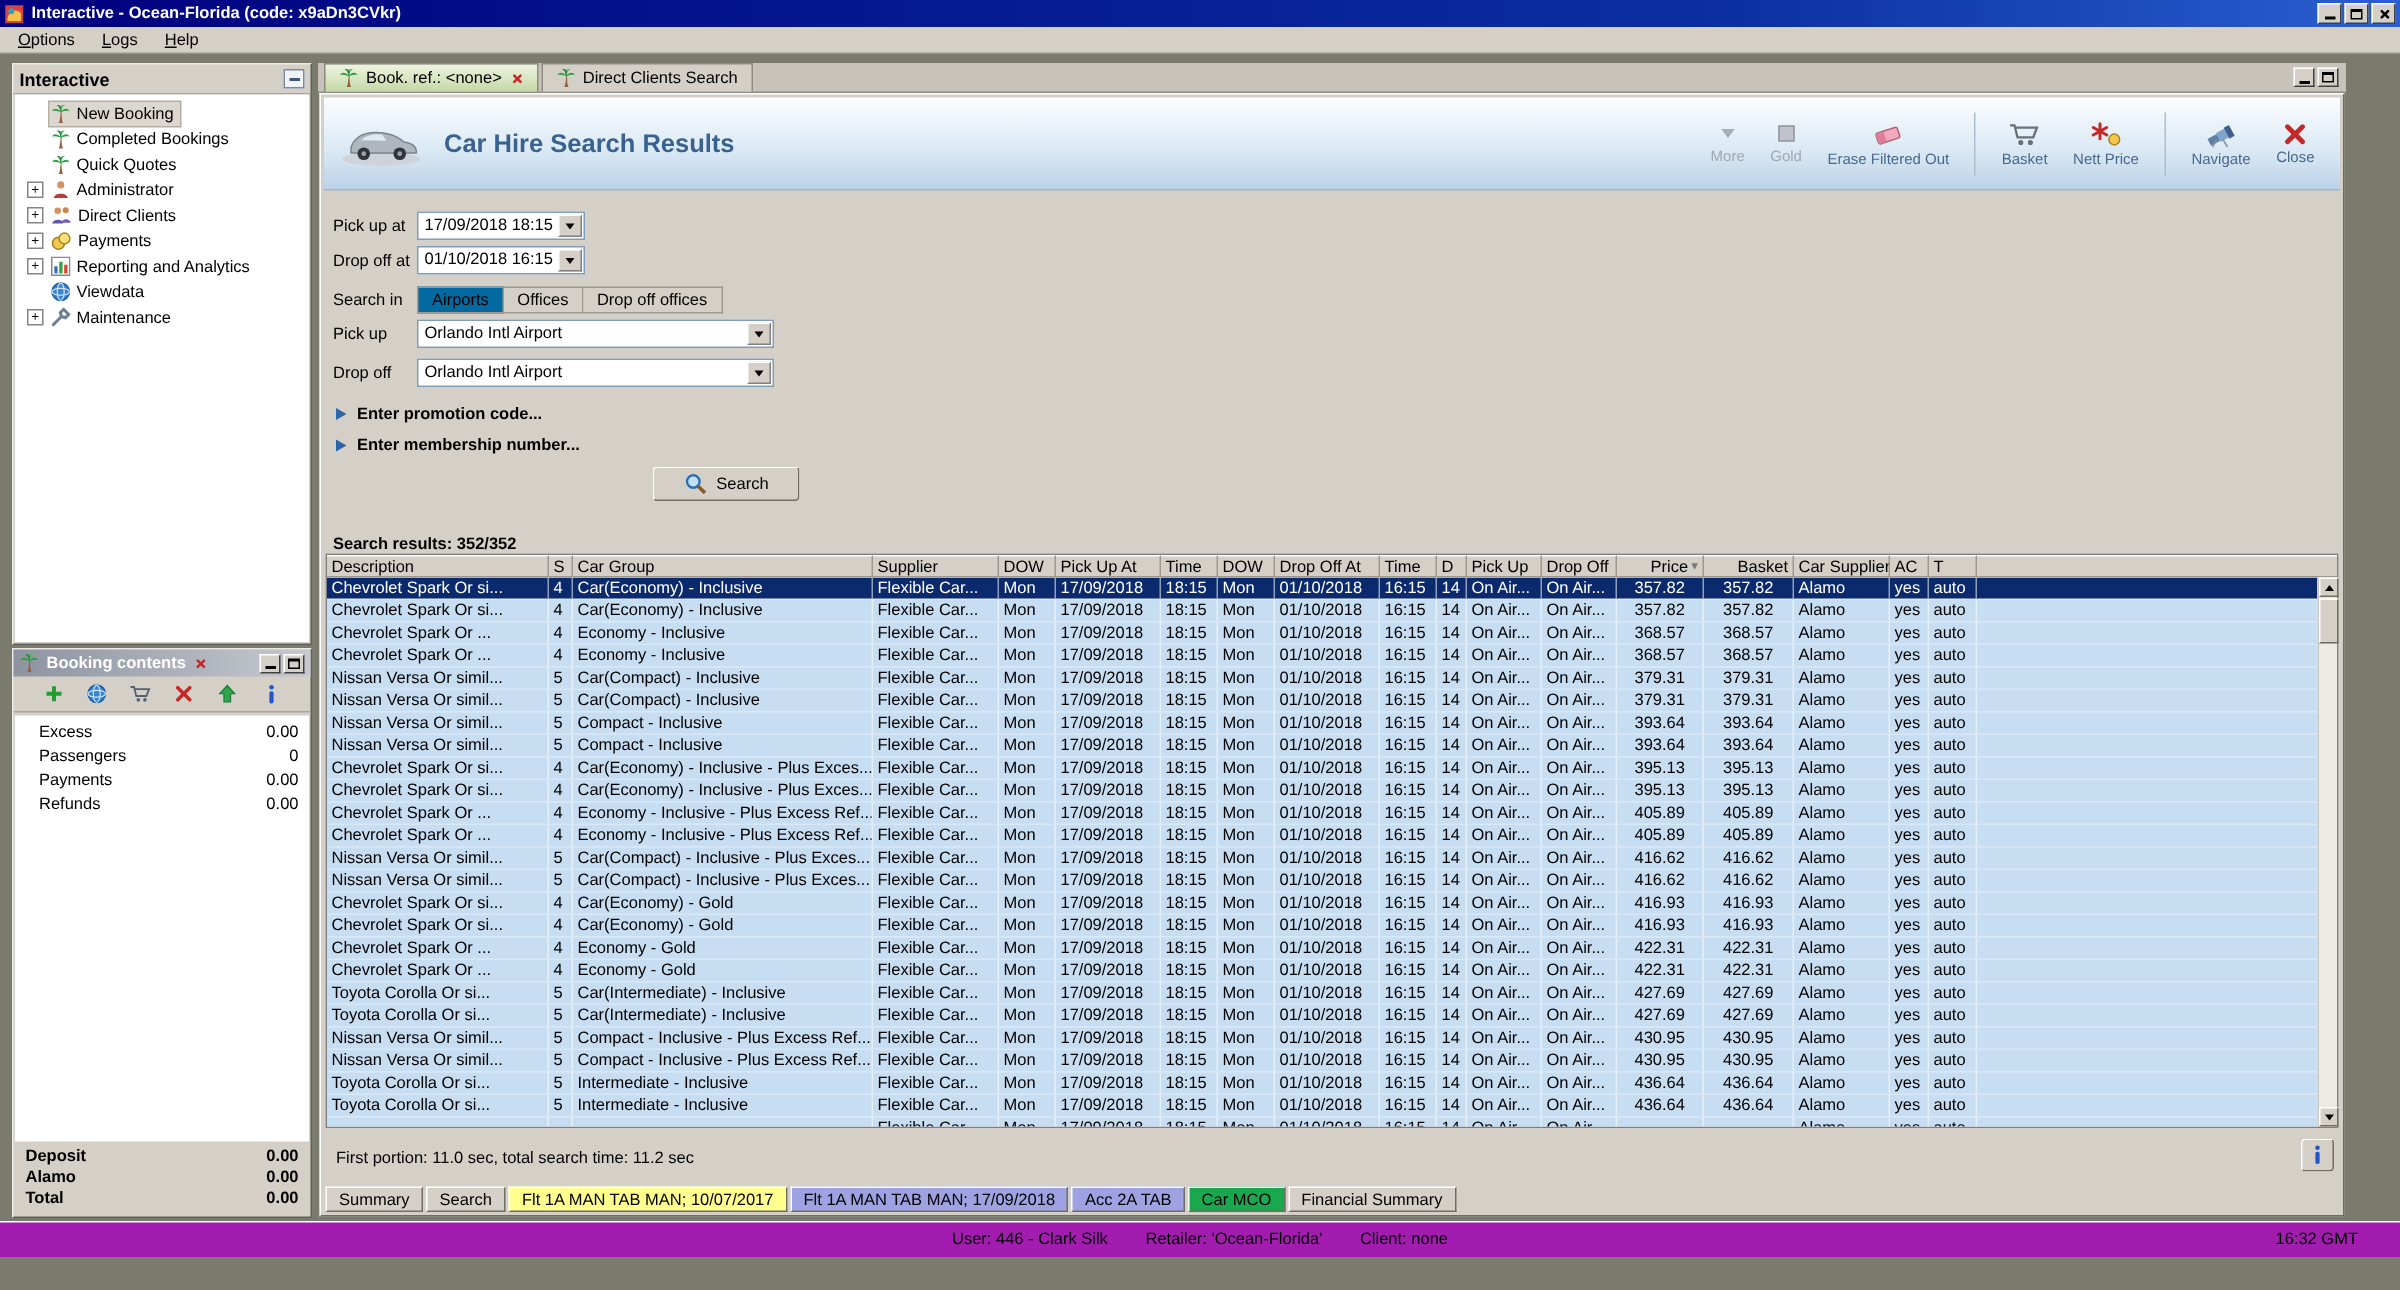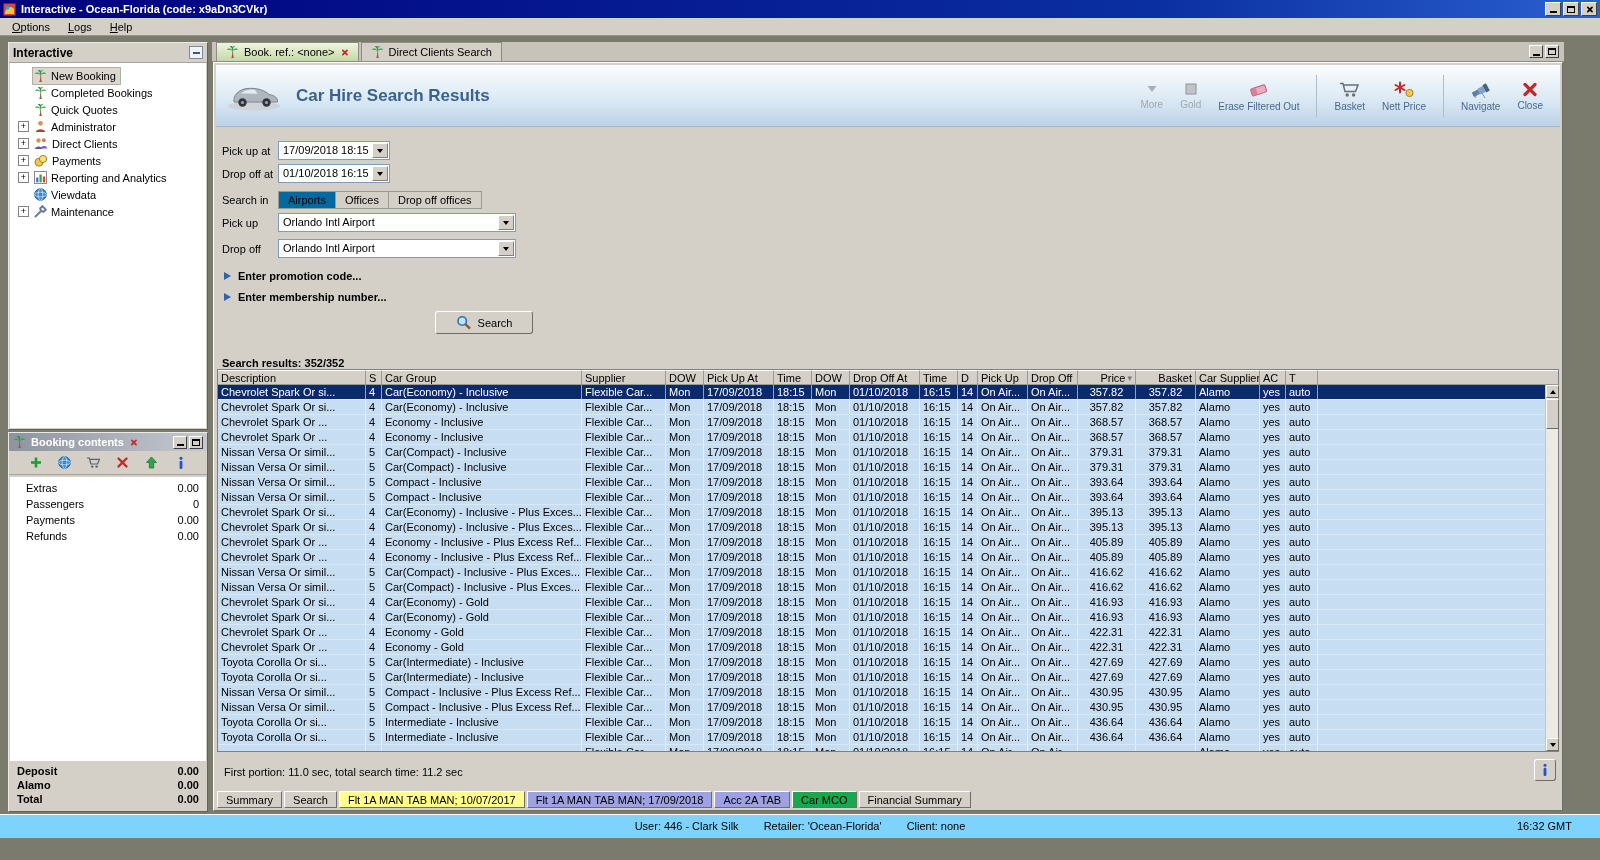--- a/index.html
+++ b/index.html
@@ -126,21 +126,21 @@
   .thumb{position:absolute;left:0;top:14px;width:13px;height:30px;background:#D4D0C8;border:1px solid;border-color:#FFF #6E6C64 #6E6C64 #FFF}
 
   
   .sline{position:absolute;left:10px;top:703px}
   .ibtn{position:absolute;right:6px;top:696px;width:22px;height:22px}
   .btabs{position:absolute;left:3px;top:728px;display:flex;gap:2px}
   .btab{height:17px;padding:1px 8px;border:1px solid;border-color:#FFF #6E6E66 #6E6E66 #FFF;
     background:#D4D0C8;font-size:11px;line-height:14px;cursor:default;white-space:nowrap}
 
   
-  .statusbar{position:absolute;left:0;top:814px;width:1600px;height:24px;background:#7dd3fc;border-top:1px solid #FFF}
+  .statusbar{position:absolute;left:0;top:814px;width:1600px;height:24px;background:#a21caf;border-top:1px solid #FFF}
   .sb-center{position:absolute;left:0;right:0;top:5px;text-align:center}
   .sb-center span{margin:0 11px}
   .sb-time{position:absolute;right:28px;top:5px}
 </style>
 </head>
 <body>
 
 <div class="app">
 
   <div class="titlebar">
@@ -375,21 +375,21 @@
           <span class="icon">
             <svg width="10" height="14" viewBox="0 0 10 14">
               <circle cx="5" cy="2.2" r="1.5" fill="#2255CC"></circle>
               <rect x="3.6" y="4.8" width="2.8" height="8.2" rx="1.2" fill="#2255CC"></rect>
             </svg>
           </span>
         </button>
       </div>
     <div class="bclist" id="bc-list">
         <div class="bcrow">
-          <span>Extras</span>
+          <span>Excess</span>
           <span>0.00</span>
         </div>
         <div class="bcrow">
           <span>Passengers</span>
           <span>0</span>
         </div>
         <div class="bcrow">
           <span>Payments</span>
           <span>0.00</span>
         </div>

